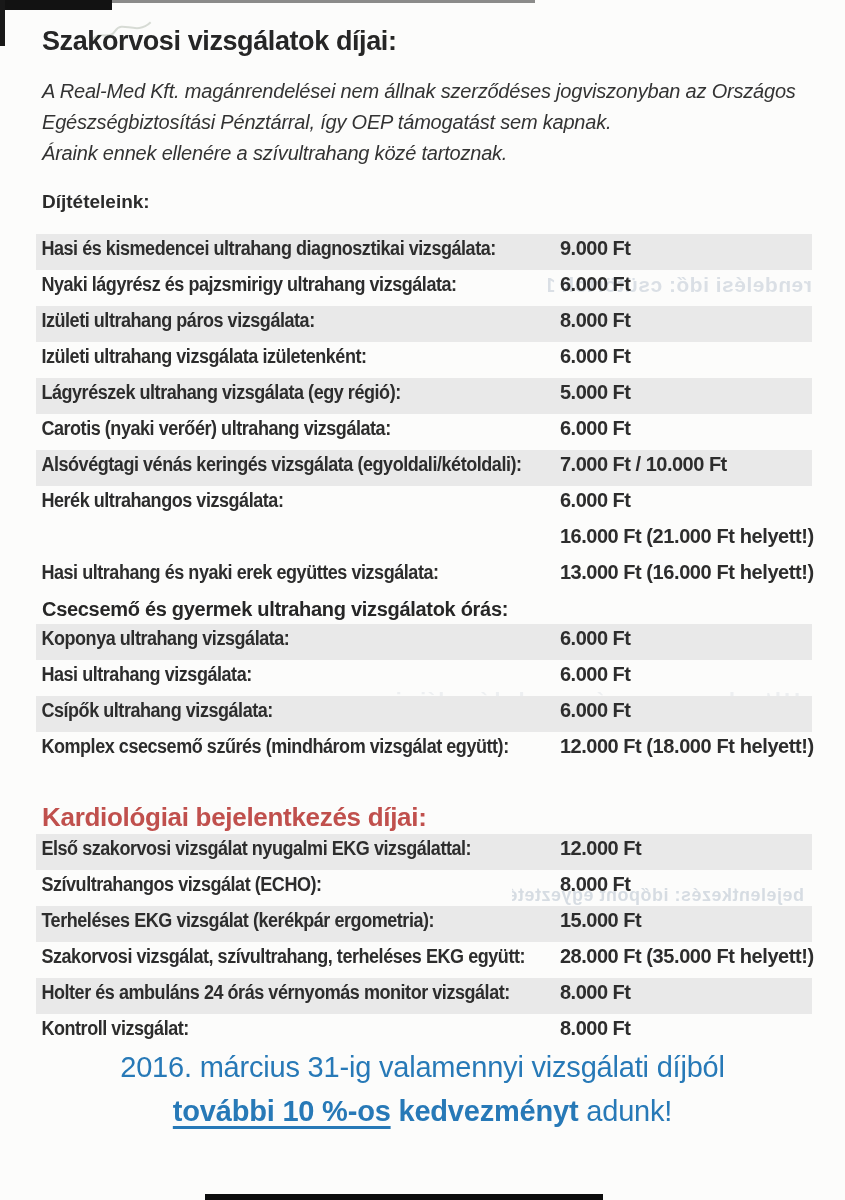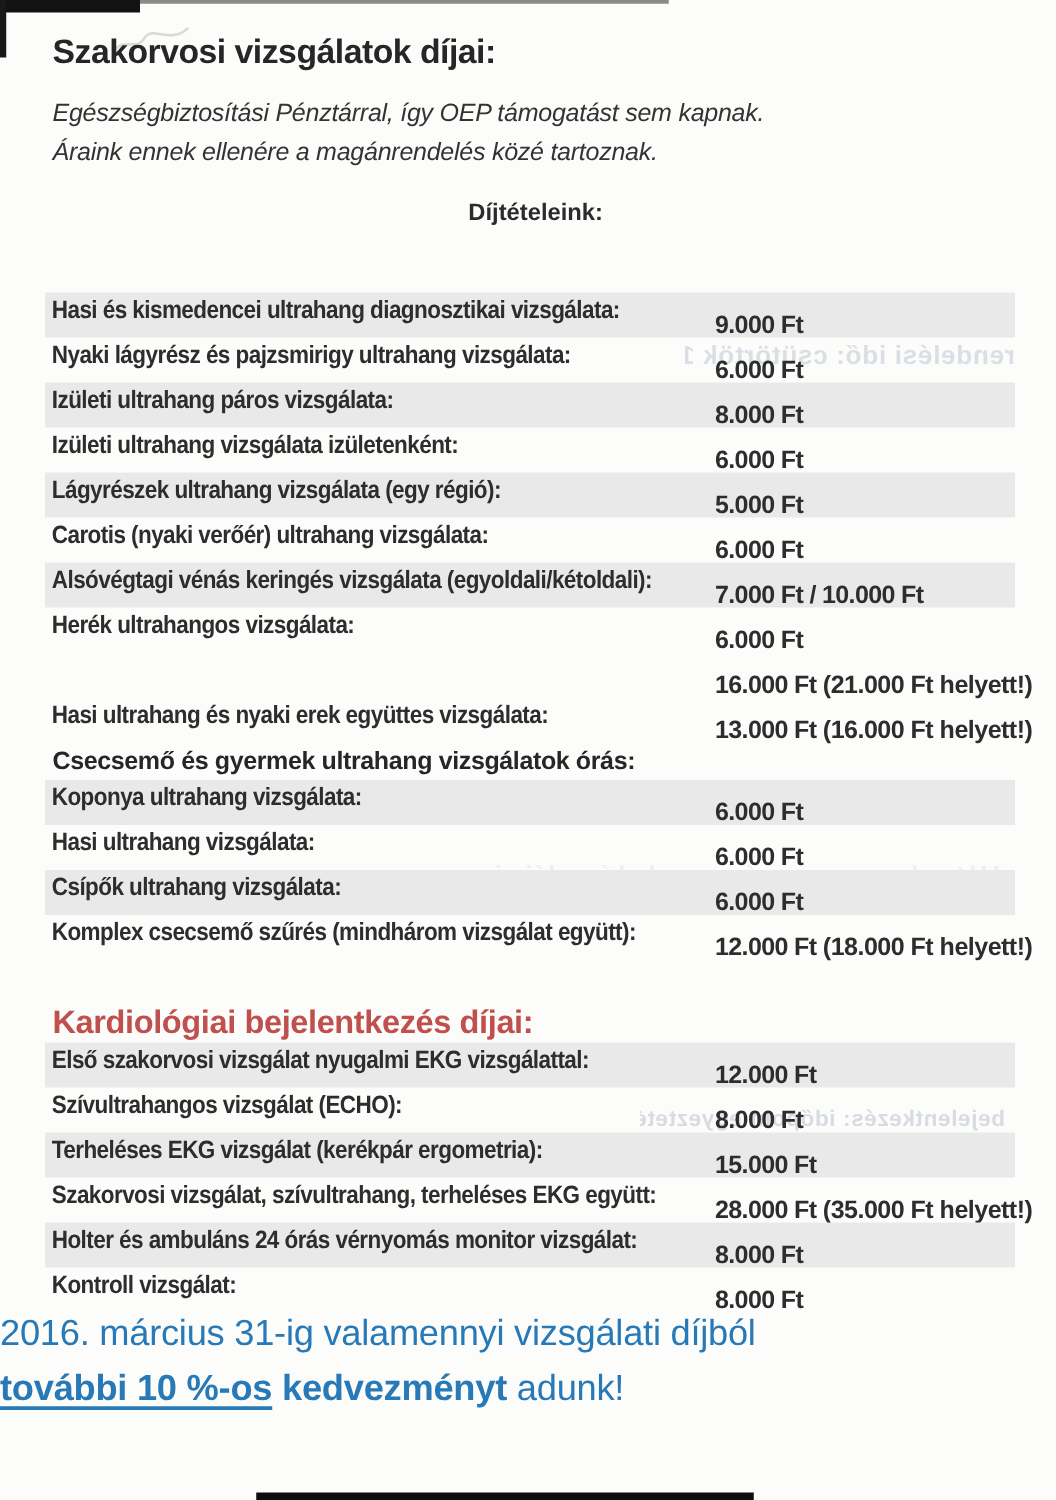--- a/index.html
+++ b/index.html
@@ -13,36 +13,36 @@
   
   .bar-top-left{position:absolute;left:0;top:0;width:112px;height:10px;background:#121212;}
   .line-top{position:absolute;left:0;top:0;width:535px;height:3px;background:rgba(45,45,45,.55);}
   .strip-left{position:absolute;left:0;top:0;width:5px;height:46px;background:#181818;}
   .bar-bottom{position:absolute;left:205px;top:1194px;width:398px;height:6px;background:#0d0d0d;}
   .pencil-mark{position:absolute;left:86px;top:20px;opacity:.28;transform:rotate(-7deg);}
   
   .header{position:absolute;left:42px;top:24px;right:30px;}
   .header h1{margin:0 0 18px;font-size:27px;line-height:34px;letter-spacing:-.4px;color:#262626;}
   .intro p{margin:0;font-style:italic;font-size:20px;line-height:31px;letter-spacing:-.2px;color:#333;}
-  .fees{margin-top:22px;font-weight:700;font-size:19px;color:#2b2b2b;text-align:center;}
+  .fees{margin-top:22px;font-weight:700;font-size:19px;color:#2b2b2b;}
   
   .section{position:absolute;left:36px;width:776px;}
   #sec0{top:234px;} #sec1{top:594px;} #sec2{top:800px;}
   .section h2{margin:0;padding-left:6px;font-weight:700;letter-spacing:-.3px;}
   #sec0 h2,#sec2 h2{font-size:26px;color:var(--accent_red,#c0504d);}
   #sec0 h2{line-height:36px;} #sec2 h2{line-height:34px;}
   #sec1 h2{font-size:20px;line-height:30px;color:#262626;}
   .row{position:relative;height:36px;line-height:28.5px;font-size:20px;font-weight:700;
        letter-spacing:-.5px;white-space:nowrap;}
   .row.shaded{background:var(--row_shade,#e9e9e9);}
   .lbl{display:inline-block;padding-left:6px;transform:scaleX(.9);transform-origin:0 50%;}
-  .price{position:absolute;left:536px;top:0;white-space:nowrap;margin-top:12px;}
+  .price{position:absolute;left:524px;top:0;white-space:nowrap;}
   .note{font-size:20px;letter-spacing:-.4px;}
   
-  .footer{position:absolute;left:0;top:1046px;width:100%;color:var(--accent_blue,#2779b7);}
+  .footer{position:absolute;left:0;top:1046px;width:100%;text-align:center;color:var(--accent_blue,#2779b7);}
   .f1{font-size:29px;line-height:42px;letter-spacing:-.2px;}
   .f2{font-size:29px;line-height:46px;font-weight:700;letter-spacing:-.2px;}
   .f2 .hl{text-decoration:underline;text-underline-offset:5px;text-decoration-thickness:2.5px;}
   .f2 .tail{font-weight:400;}
   
   .ghost{position:absolute;transform:scaleX(-1);font-weight:700;color:var(--ghost,#8fa0b5);
          white-space:nowrap;overflow:hidden;letter-spacing:.5px;}
   .g1{left:548px;top:271px;width:264px;font-size:21px;line-height:28px;opacity:.30;}
   .g2{left:515px;top:301px;width:297px;font-size:18px;line-height:26px;opacity:.28;}
   .g3{left:140px;top:688px;width:660px;font-size:22px;line-height:26px;opacity:.13;letter-spacing:3px;}
@@ -66,22 +66,23 @@
 
   <div class="ghost g1">rendelési idő: csütörtök 16-19 óra</div>
   <div class="ghost g2">bejelentkezés: időpont egyeztetés alapján!</div>
   <div class="ghost g3">Ultrahang magánrendelés díjai</div>
   <div class="ghost g4">rendelési idő: szerda 16-19 óra</div>
   <div class="ghost g5">bejelentkezés: időpont egyeztetés alapján!</div>
 
   <div class="header">
     <h1>Szakorvosi vizsgálatok díjai:</h1>
     <div class="intro">
+      <p>A Real-Med Kft. magánrendelései nem állnak szerződéses jogviszonyban az Országos</p>
       <p>Egészségbiztosítási Pénztárral, így OEP támogatást sem kapnak.</p>
-      <p>Áraink ennek ellenére a magánrendelés közé tartoznak.</p>
+      <p>Áraink ennek ellenére a szívultrahang közé tartoznak.</p>
     </div>
     <div class="fees">Díjtételeink:</div>
   </div>
 
   <div class="section" id="sec0">
     <div>
         <div class="row shaded"><span class="lbl">Hasi és kismedencei ultrahang diagnosztikai vizsgálata:</span><span class="price">9.000 Ft</span></div>
         <div class="row"><span class="lbl">Nyaki lágyrész és pajzsmirigy ultrahang vizsgálata:</span><span class="price">6.000 Ft</span></div>
         <div class="row shaded"><span class="lbl">Izületi ultrahang páros vizsgálata:</span><span class="price">8.000 Ft</span></div>
         <div class="row"><span class="lbl">Izületi ultrahang vizsgálata izületenként:</span><span class="price">6.000 Ft</span></div>

